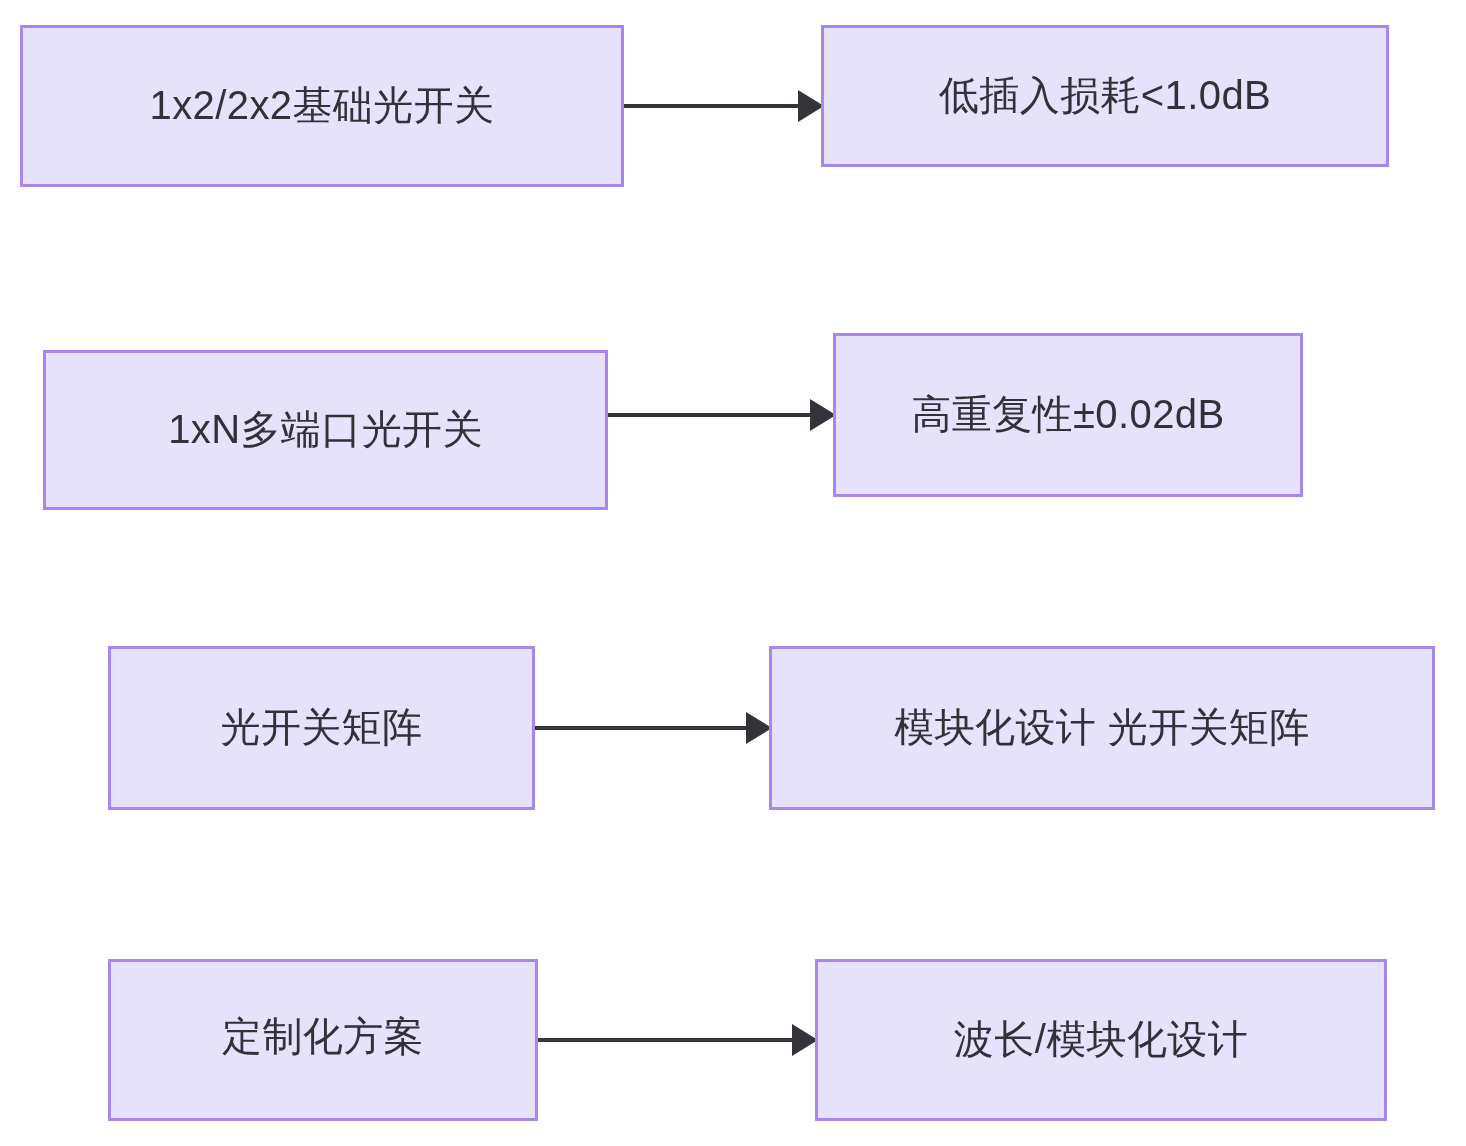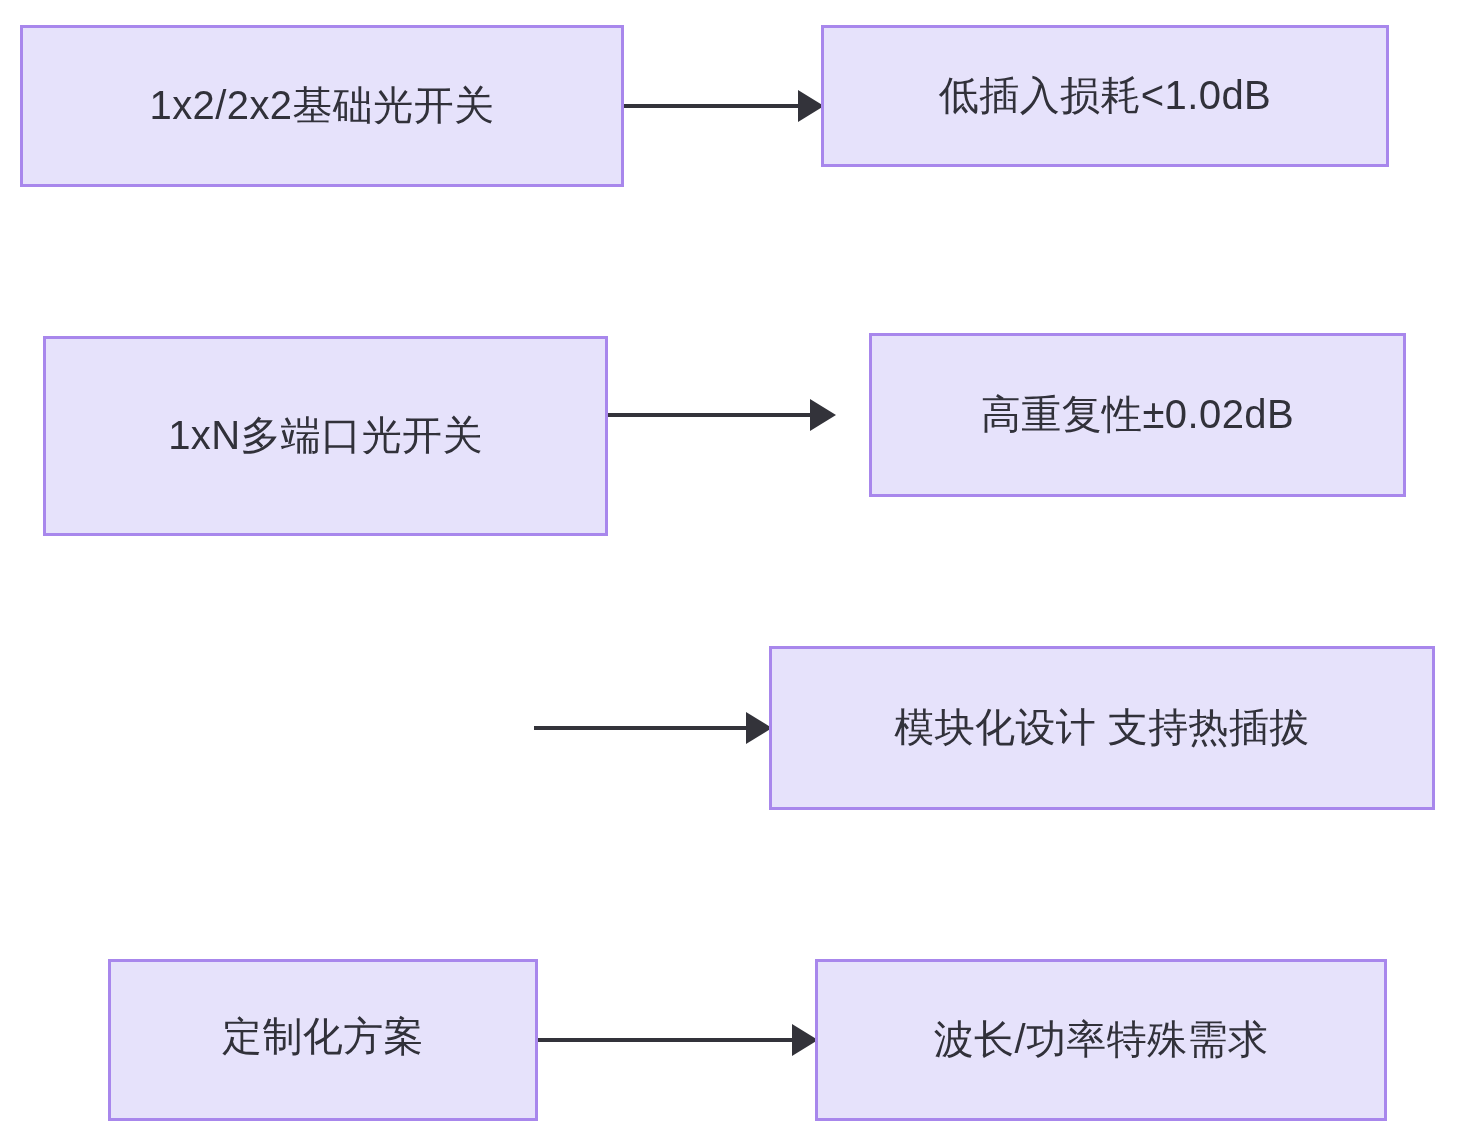--- a/index.html
+++ b/index.html
@@ -83,31 +83,34 @@
     </g>
   </svg>
 
   <div class="node" style="left:20px; top:25px; width:604px; height:162px;">
     <span class="node-label">1x2/2x2基础光开关</span>
   </div>
   <div class="node" style="left:821px; top:25px; width:568px; height:142px;">
     <span class="node-label">低插入损耗&lt;1.0dB</span>
   </div>
 
-  <div class="node" style="left:43px; top:336px; width:565px; height:200px;">
+  <div class="node" style="left:43px; top:350px; width:565px; height:160px;">
     <span class="node-label">1xN多端口光开关</span>
   </div>
-  <div class="node" style="left:833px; top:333px; width:537px; height:164px;margin-left:36px;">
+  <div class="node" style="left:833px; top:333px; width:470px; height:164px;">
     <span class="node-label">高重复性±0.02dB</span>
   </div>
 
+  <div class="node" style="left:108px; top:646px; width:427px; height:164px;">
+    <span class="node-label">光开关矩阵</span>
+  </div>
   <div class="node" style="left:769px; top:646px; width:666px; height:164px;">
-    <span class="node-label">模块化设计 支持热插拔</span>
+    <span class="node-label">模块化设计 光开关矩阵</span>
   </div>
 
   <div class="node" style="left:108px; top:959px; width:430px; height:162px;font-family:Liberation Mono, monospace;">
     <span class="node-label">定制化方案</span>
   </div>
   <div class="node" style="left:815px; top:959px; width:572px; height:162px;">
-    <span class="node-label">波长/功率特殊需求</span>
+    <span class="node-label">波长/模块化设计</span>
   </div>
 
 </div>
 
 </body></html>

